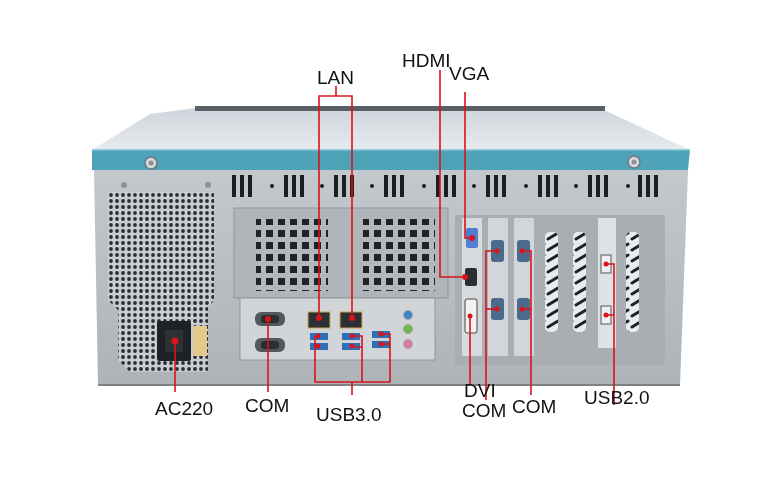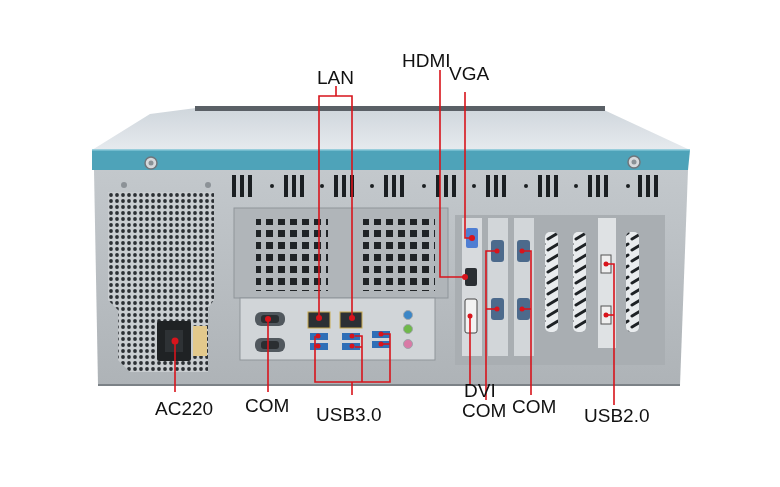--- a/index.html
+++ b/index.html
@@ -204,14 +204,14 @@
 
   <span class="lbl" style="left:317px;top:68px;">LAN</span>
   <span class="lbl" style="left:402px;top:51px;">HDMI</span>
   <span class="lbl" style="left:449px;top:64px;">VGA</span>
   <span class="lbl" style="left:143px;top:399px;margin-left:12px;">AC220</span>
   <span class="lbl" style="left:245px;top:396px;">COM</span>
   <span class="lbl" style="left:306px;top:405px;margin-left:10px;">USB3.0</span>
   <span class="lbl" style="left:464px;top:381px;">DVI</span>
   <span class="lbl" style="left:462px;top:401px;">COM</span>
   <span class="lbl" style="left:512px;top:397px;">COM</span>
-  <span class="lbl" style="left:584px;top:406px;">USB2.0</span>
+  <span class="lbl" style="left:584px;top:388px;">USB2.0</span>
 </div>
 
 </body></html>

